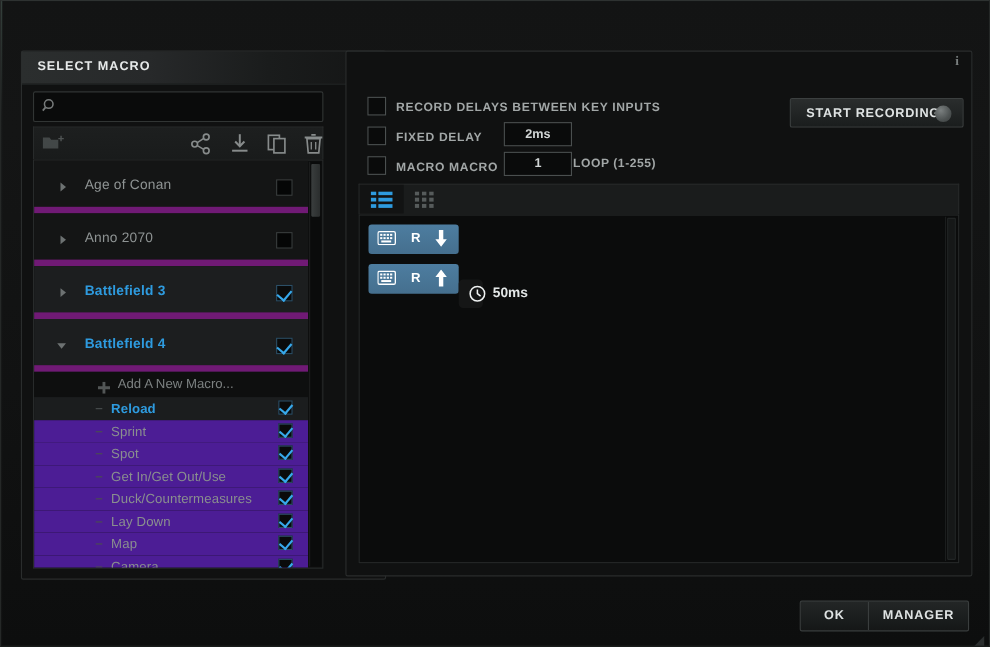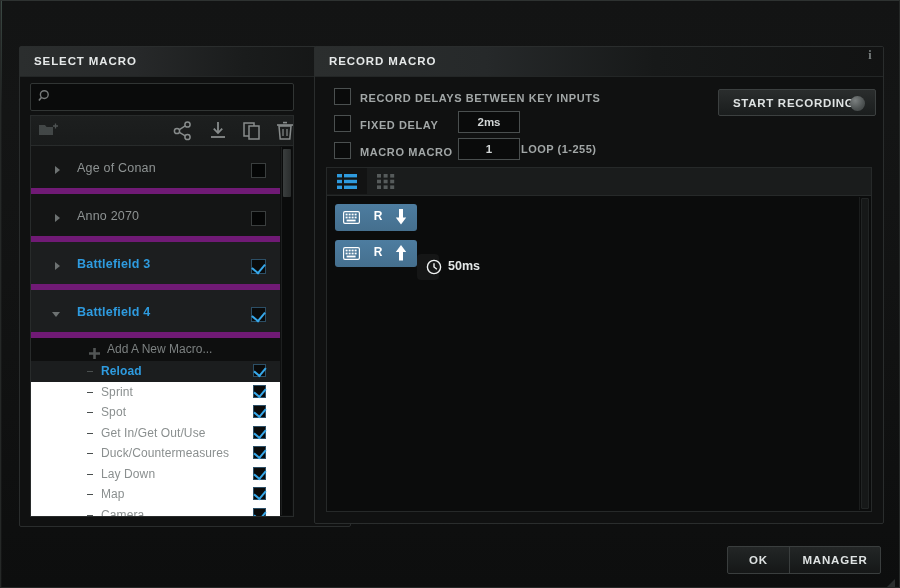--- a/index.html
+++ b/index.html
@@ -128,21 +128,21 @@
     border-left:4px solid transparent; border-right:4px solid transparent;
     border-top:5px solid #6d7272; border-bottom:0;
   }
   .grp-row .lbl {
     position:absolute; left:46px; top:15px;
     font-size:12.5px; color:#8e9393; letter-spacing:.2px;
   }
   .grp-row.sel .lbl { color:#2e9bdf; font-weight:bold; }
 
   .macro-row {
-    position:relative; height:20.5px; background:#ffffff; cursor:pointer;
+    position:relative; height:20.5px; background:#4c1d95; cursor:pointer;
   }
   .macro-row.sel { background:#1b1d1e; }
   .macro-row .tick {
     position:absolute; left:56px; top:10px; width:6px; height:1px; background:#4a4f4f;
   }
   .macro-row .lbl {
     position:absolute; left:70px; top:3px;
     font-size:12px; color:#8a8f8f; letter-spacing:.1px;
   }
   .macro-row.sel .lbl { color:#2e9bdf; font-weight:bold; }
@@ -408,23 +408,20 @@
             <span class="cbx on"></span>
           </div>
         </div>
       <div id="tree-sb">
         <div id="tree-thumb"></div>
       </div>
     </div>
   </div>
 
   <div class="panel" id="right-panel">
-    <div class="panel-head">
-      <span class="ttl">RECORD MACRO</span>
-    </div>
     <span class="info-icon">i</span>
 
     <div class="opt-cbx" style="left:19px; top:41px;"></div>
     <div class="opt-lbl" style="left:45px; top:45px;">RECORD DELAYS BETWEEN KEY INPUTS</div>
 
     <div class="opt-cbx" style="left:19px; top:68px;"></div>
     <div class="opt-lbl" style="left:45px; top:72px;">FIXED DELAY</div>
     <div class="num-field" style="left:143px; top:64px; width:62px;">2ms</div>
 
     <div class="opt-cbx" style="left:19px; top:95px;"></div>

